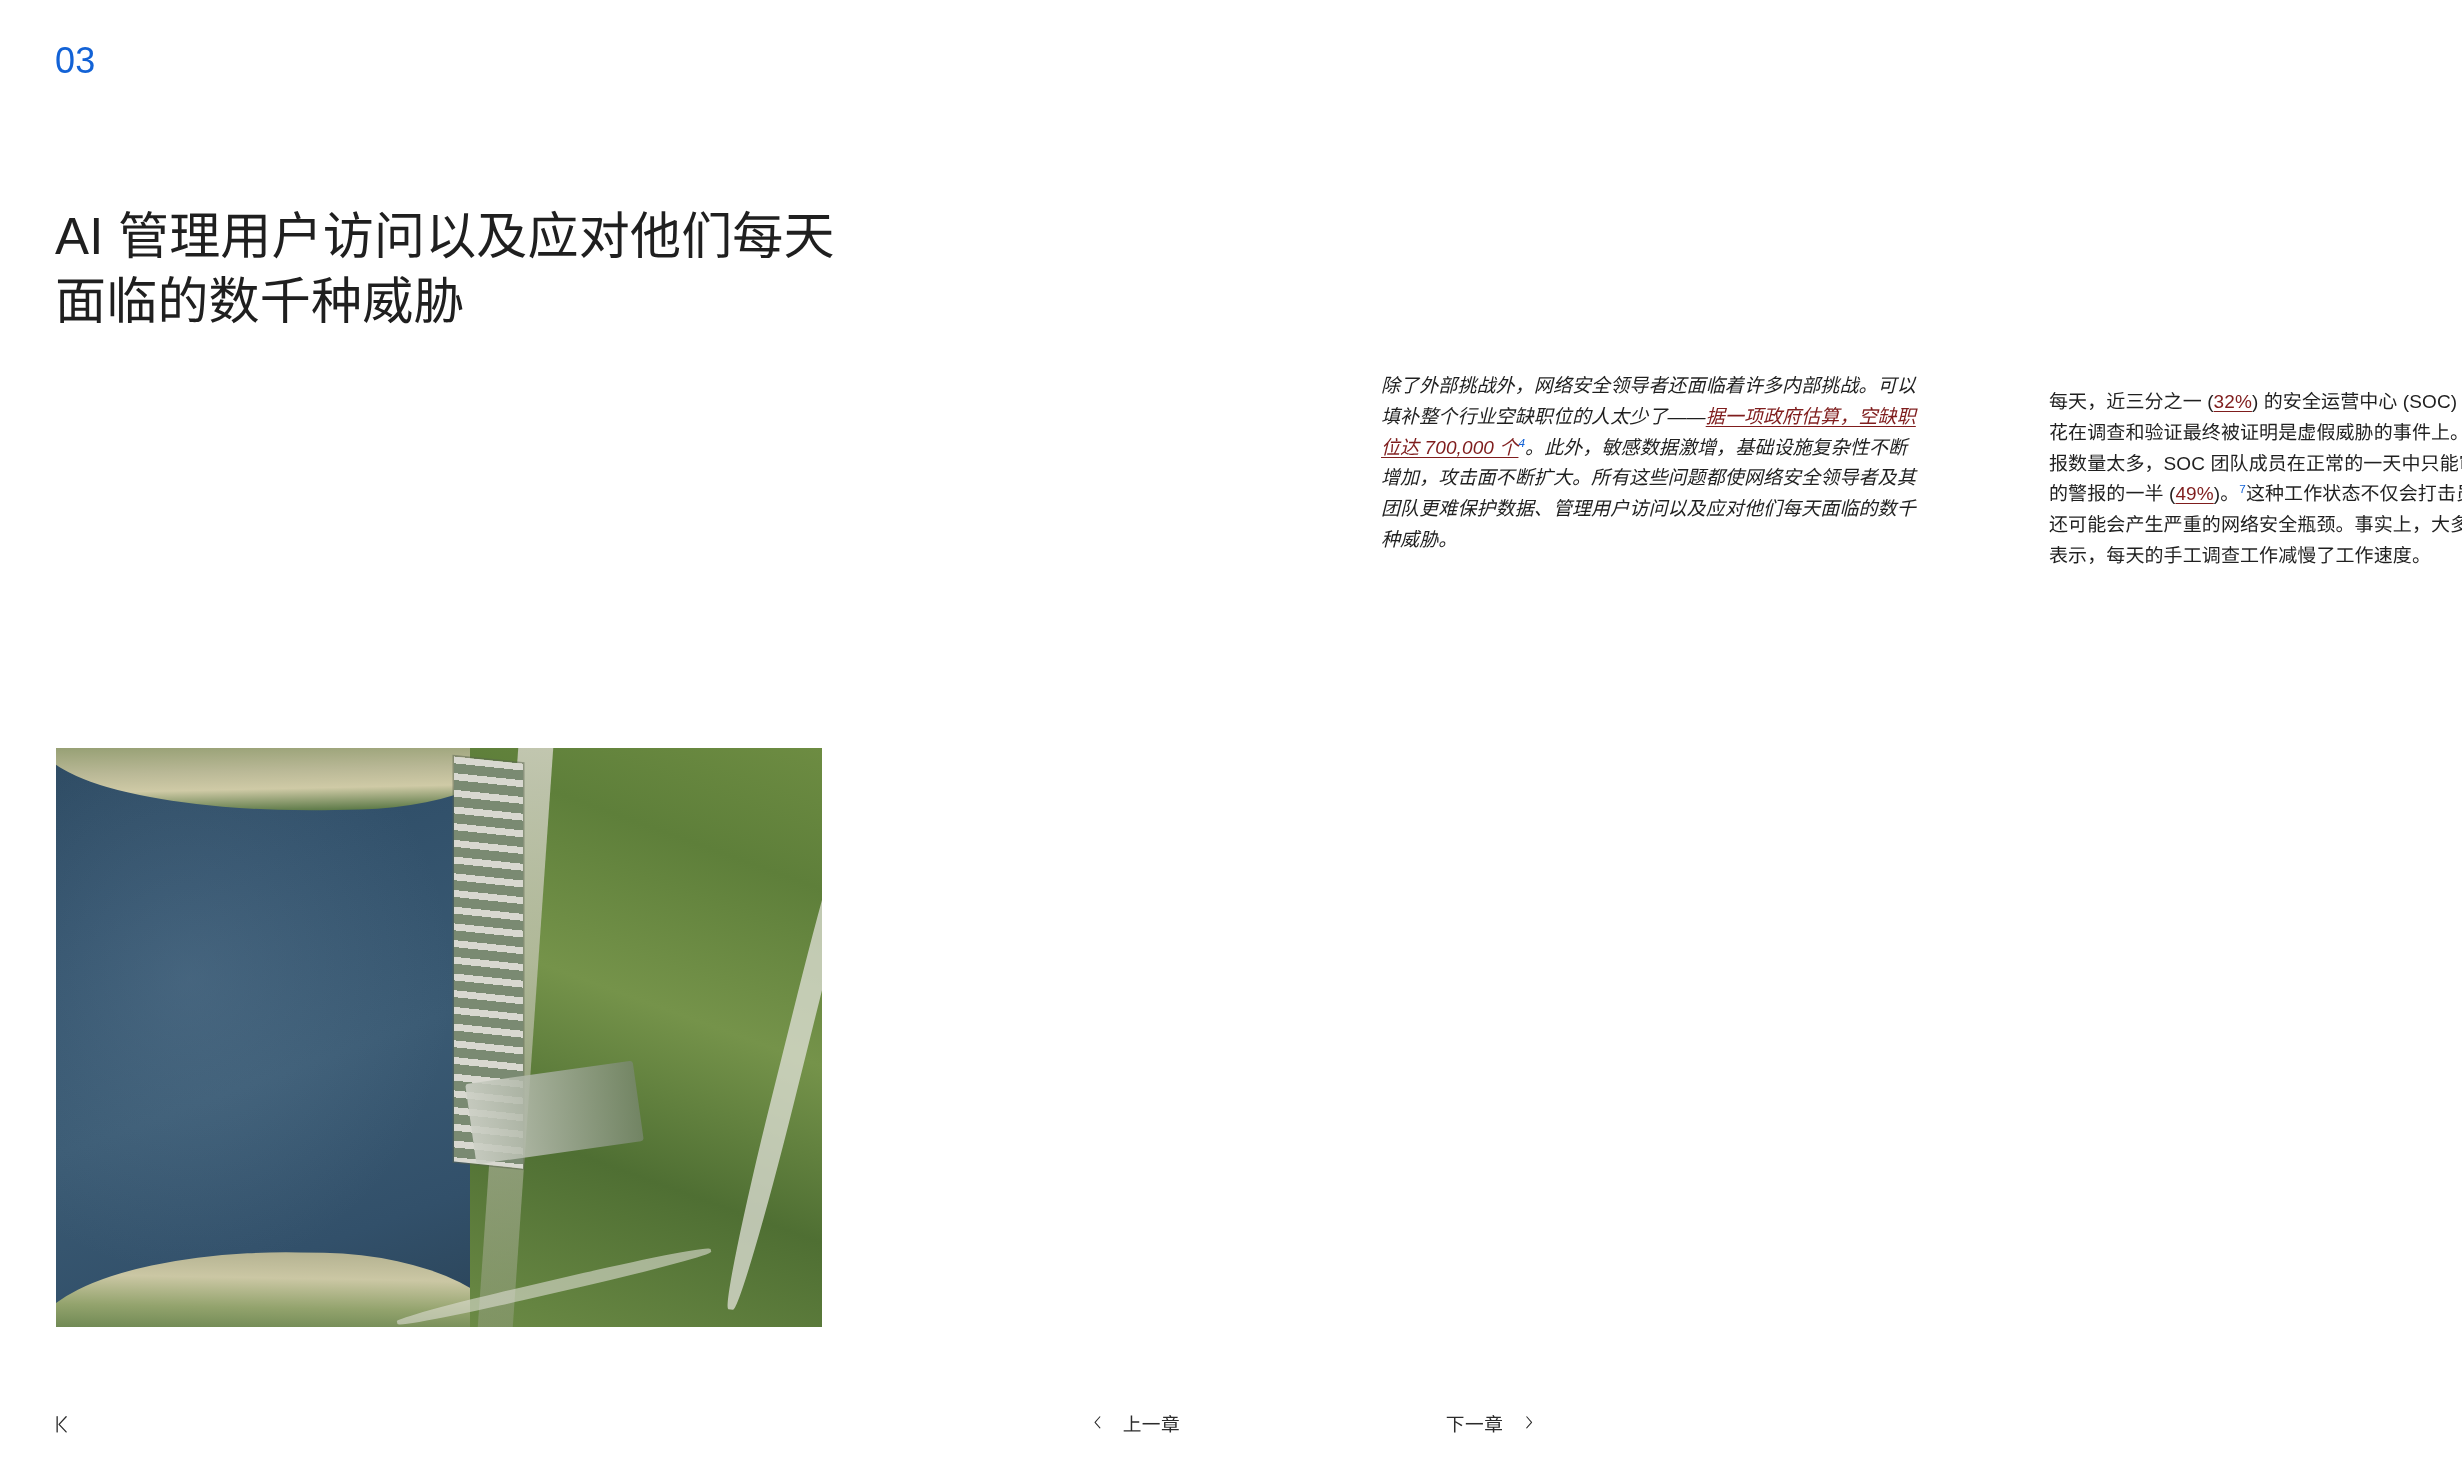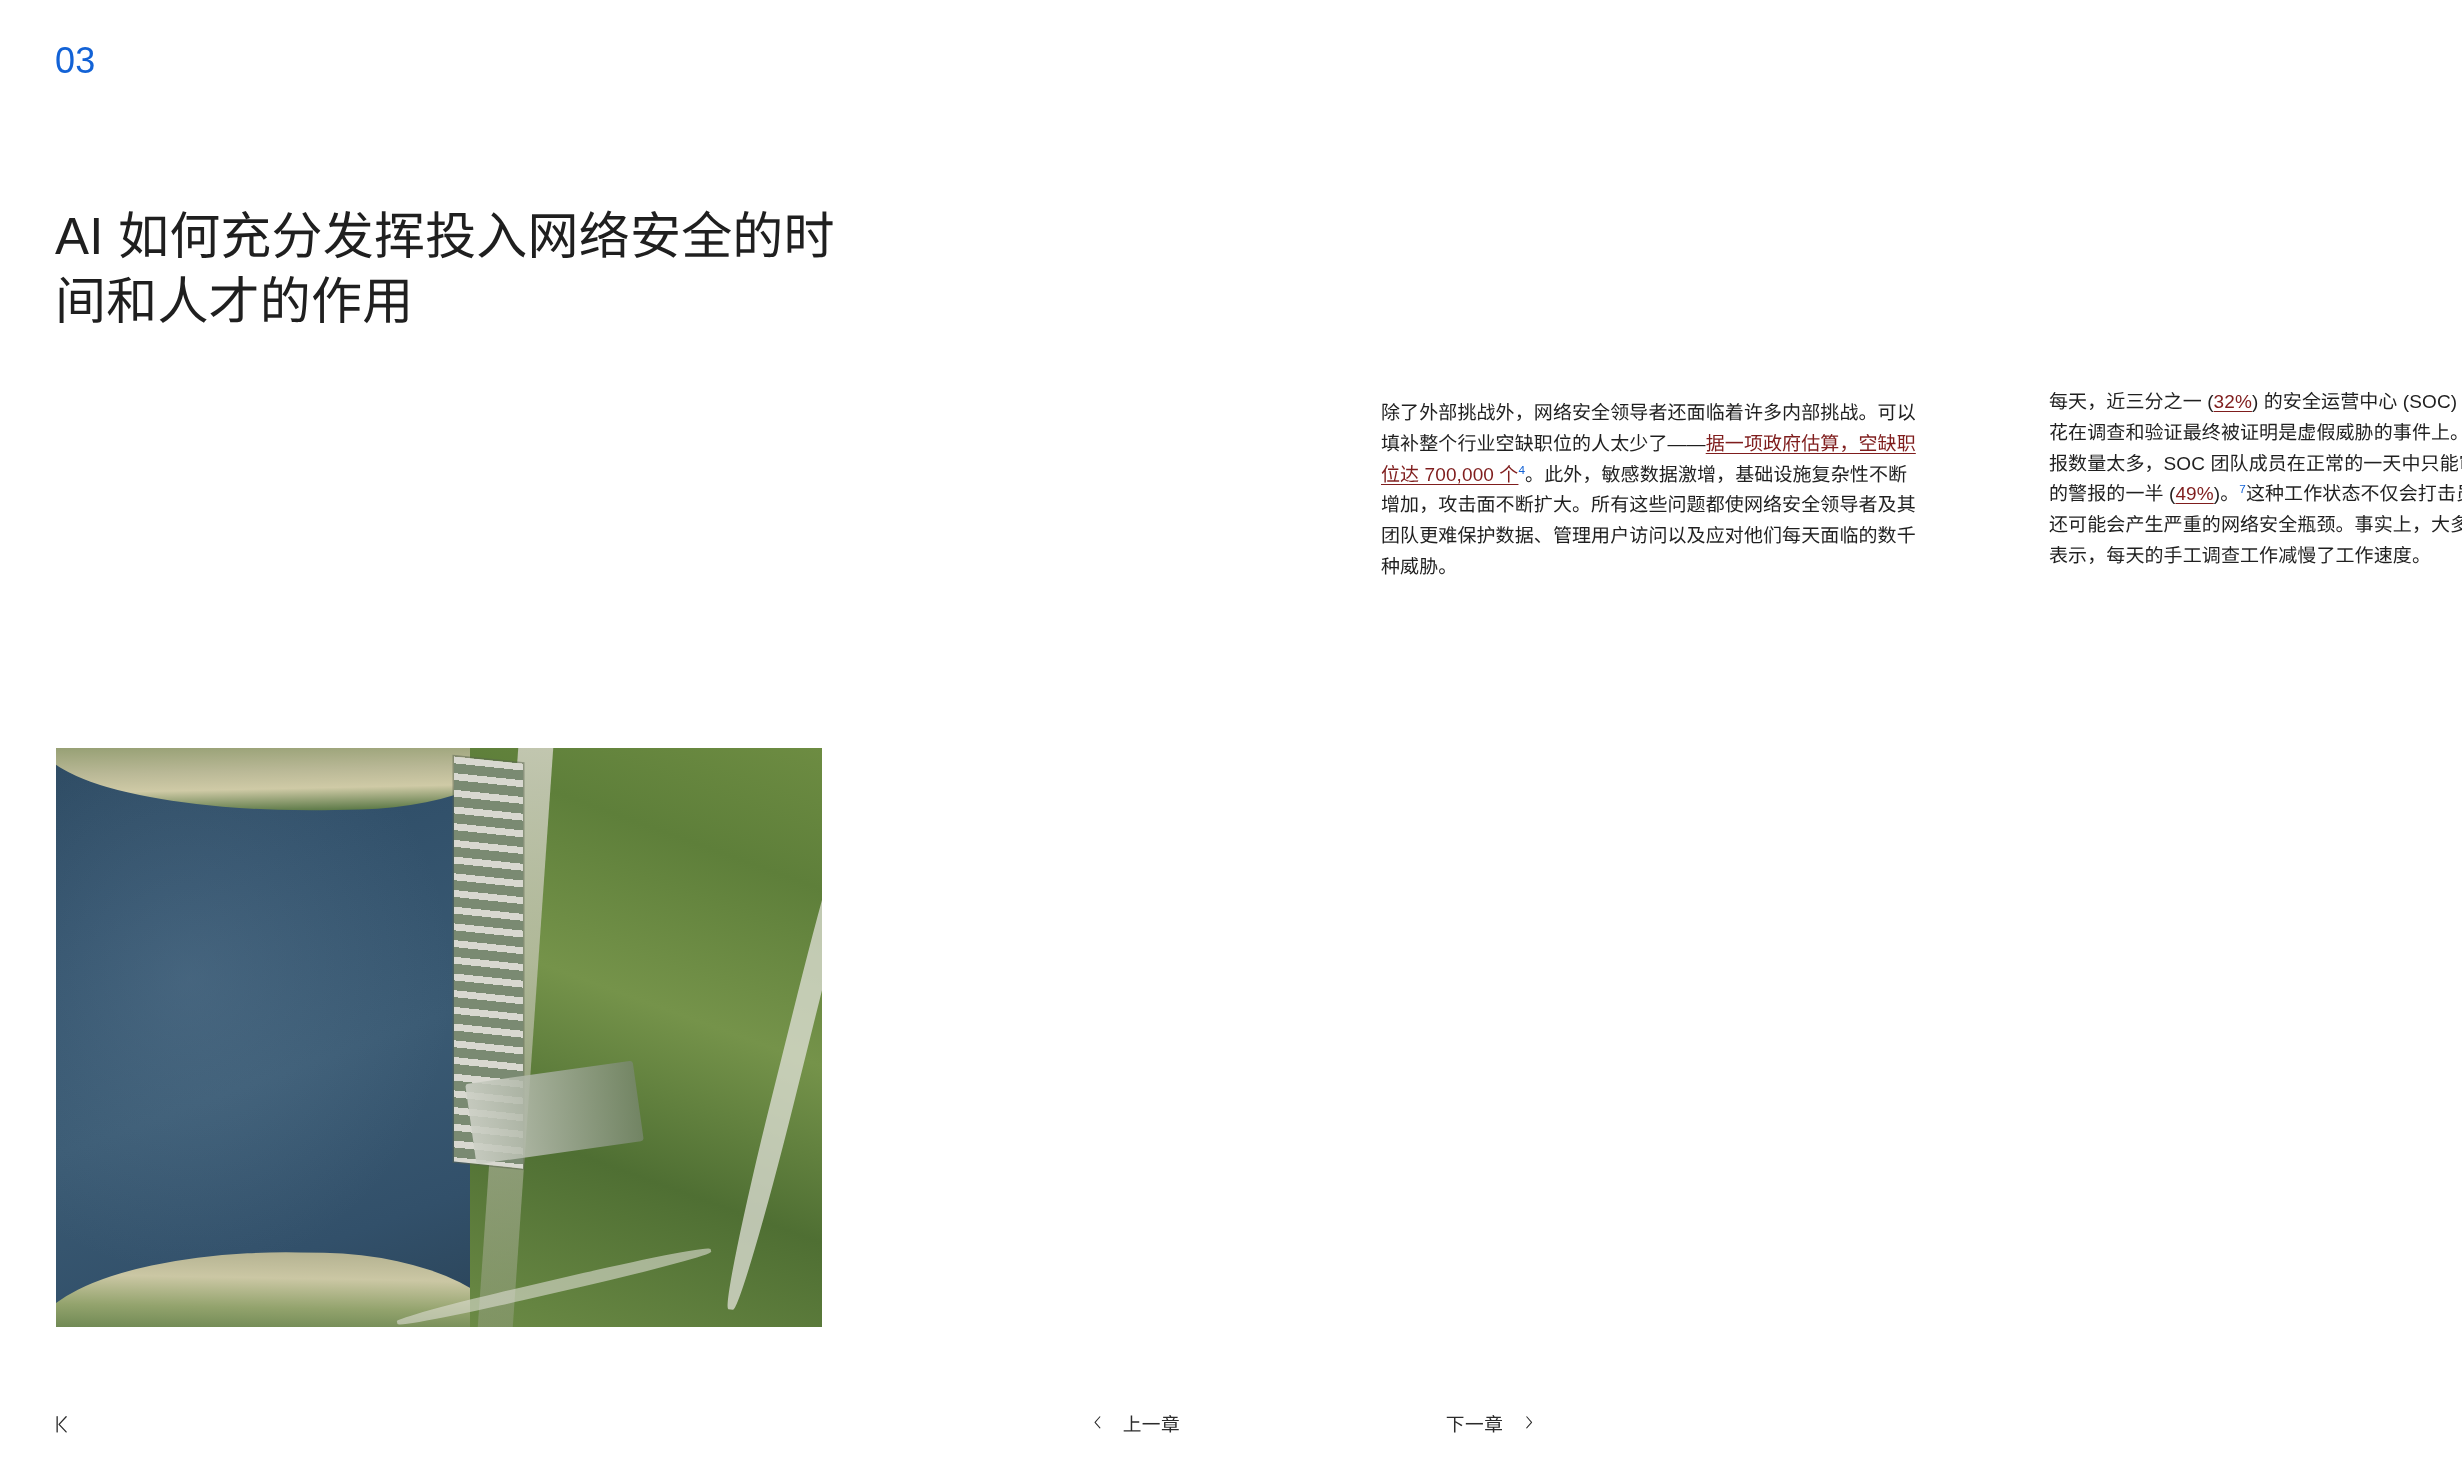--- a/index.html
+++ b/index.html
@@ -159,22 +159,23 @@
   .col {
     position: absolute;
     font-size: 19px;
     line-height: 1.62;
     color: #1f1f1f;
     letter-spacing: 0.1px;
   }
   .col p { margin: 0; }
   .col-1 {
     left: 1381px;
-    top: 398px;
+    top: 371px;
     width: 544px;
+    font-style: italic;
   }
   .col-2 {
     left: 2049px;
     top: 387px;
     width: 556px;
   }
   a.inline-link {
     color: #7f1d1d;
     text-decoration: underline;
     text-underline-offset: 3.4px;
@@ -227,21 +228,21 @@
   .nav-gap { width: 236px; }
   .chev { display: block; }
 </style>
 </head>
 <body>
 
 <div class="page">
 
   <div class="chapter-number">03</div>
 
-  <h1 class="page-title">AI 如何充分发挥投入网络安全的时间和人才的作用</h1>
+  <h1 class="page-title">AI 管理用户访问以及应对他们每天面临的数千种威胁</h1>
 
   <div class="hero-image">
     <div class="water"></div>
     <div class="shore-top"></div>
     <div class="shore-bottom"></div>
     <div class="land"></div>
     <div class="dam"></div>
     <div class="spillway"></div>
     <div class="road"></div>
     <div class="road2"></div>

